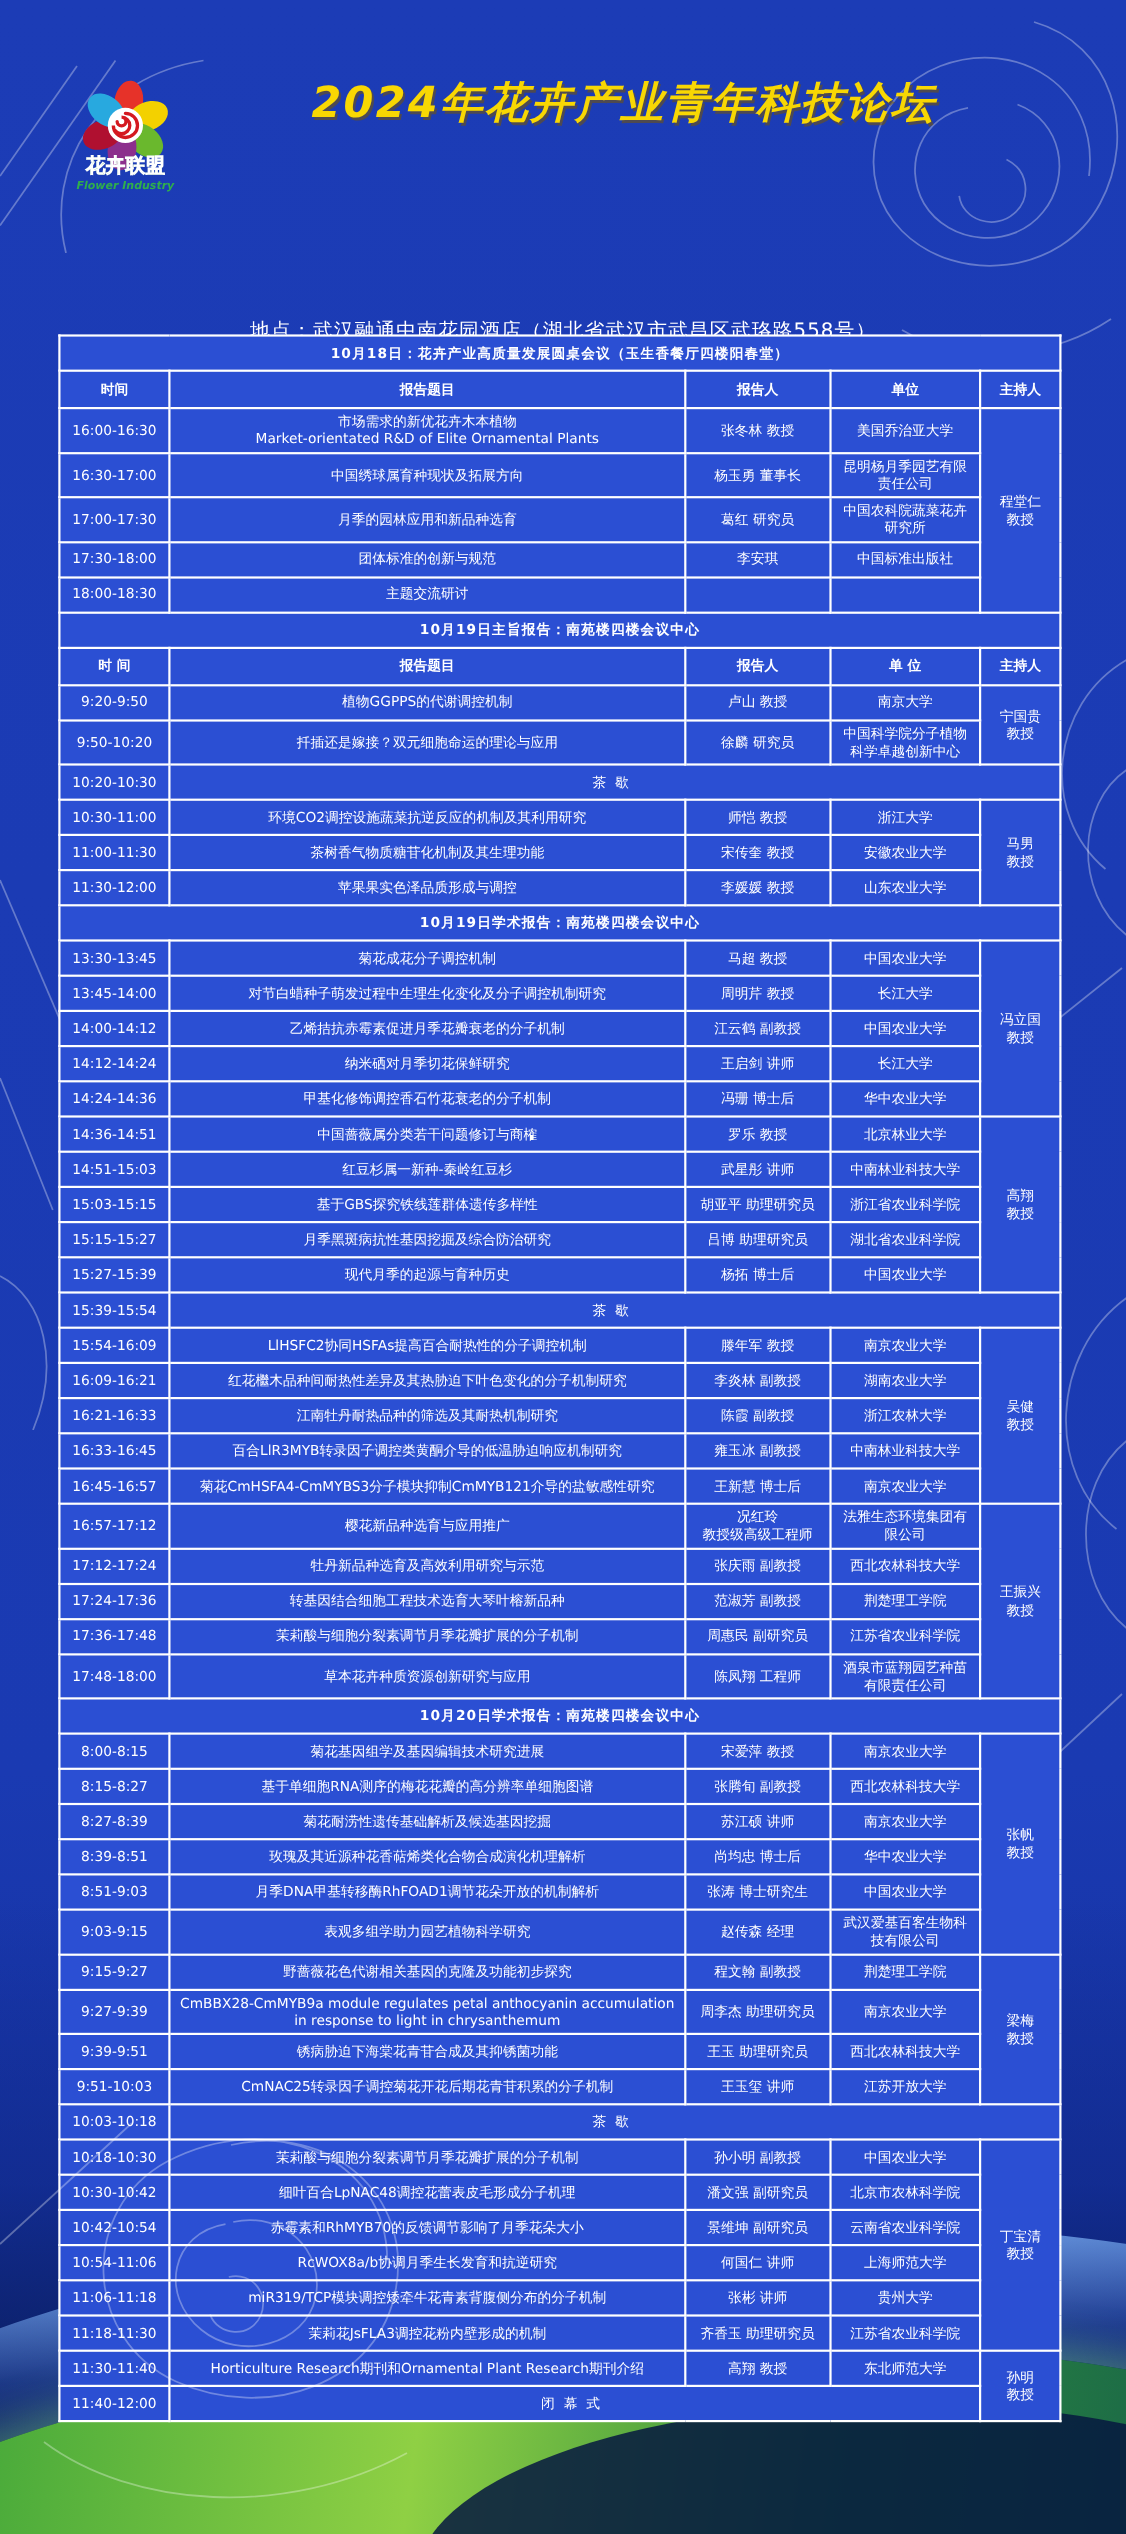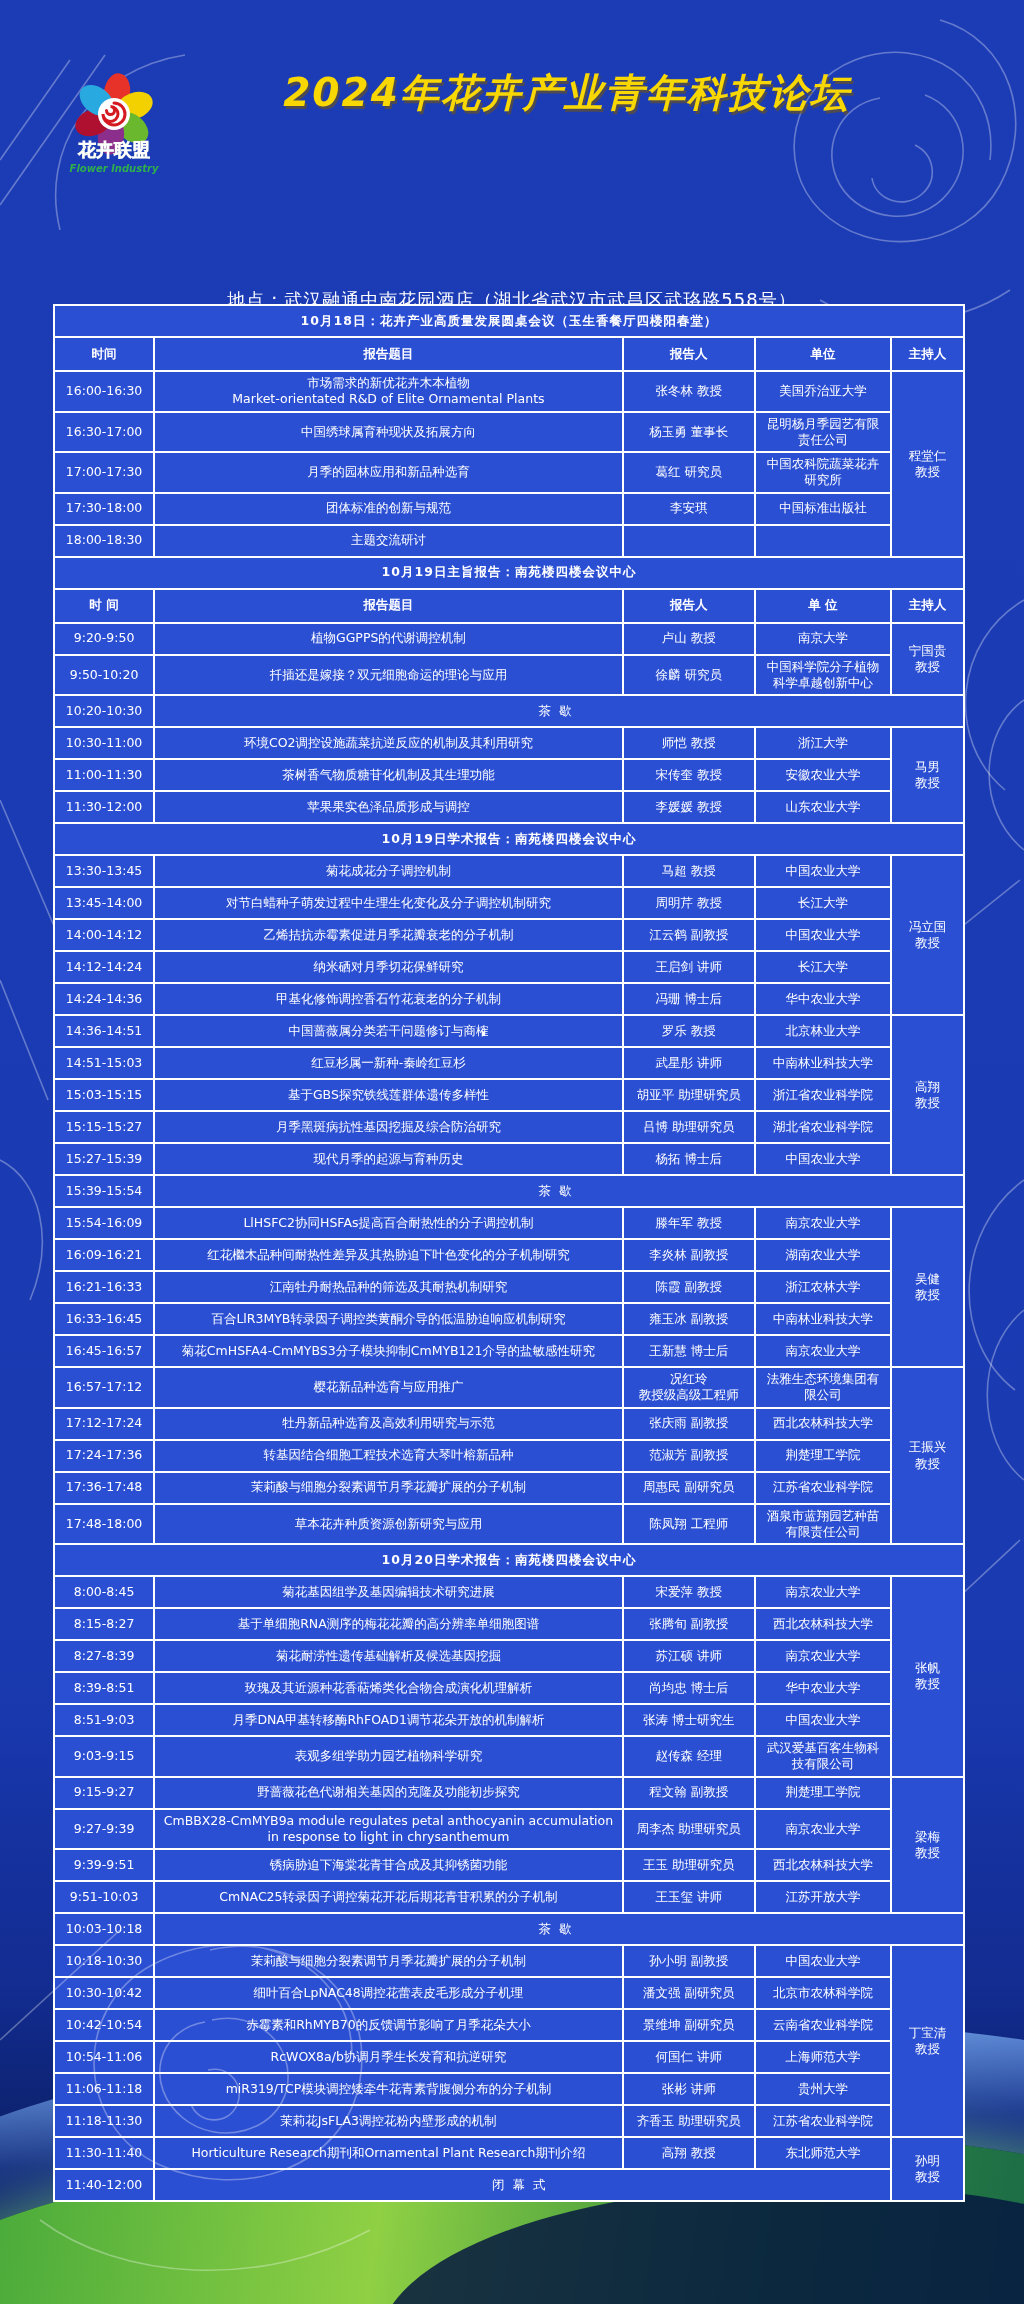--- a/index.html
+++ b/index.html
@@ -363,21 +363,21 @@
         <tr>
           <td class="time">17:48-18:00</td>
           <td class="title-cell">草本花卉种质资源创新研究与应用</td>
           <td class="speaker">陈凤翔 工程师</td>
           <td class="org">酒泉市蓝翔园艺种苗有限责任公司</td>
         </tr>
         <tr>
           <td colspan="5" class="banner">10月20日学术报告：南苑楼四楼会议中心</td>
         </tr>
         <tr>
-          <td class="time">8:00-8:45</td>
+          <td class="time">8:00-8:15</td>
           <td class="title-cell">菊花基因组学及基因编辑技术研究进展</td>
           <td class="speaker">宋爱萍 教授</td>
           <td class="org">南京农业大学</td>
           <td class="host" rowspan="6">张帆<br>教授</td>
         </tr>
         <tr>
           <td class="time">8:15-8:27</td>
           <td class="title-cell">基于单细胞RNA测序的梅花花瓣的高分辨率单细胞图谱</td>
           <td class="speaker">张腾旬 副教授</td>
           <td class="org">西北农林科技大学</td>

